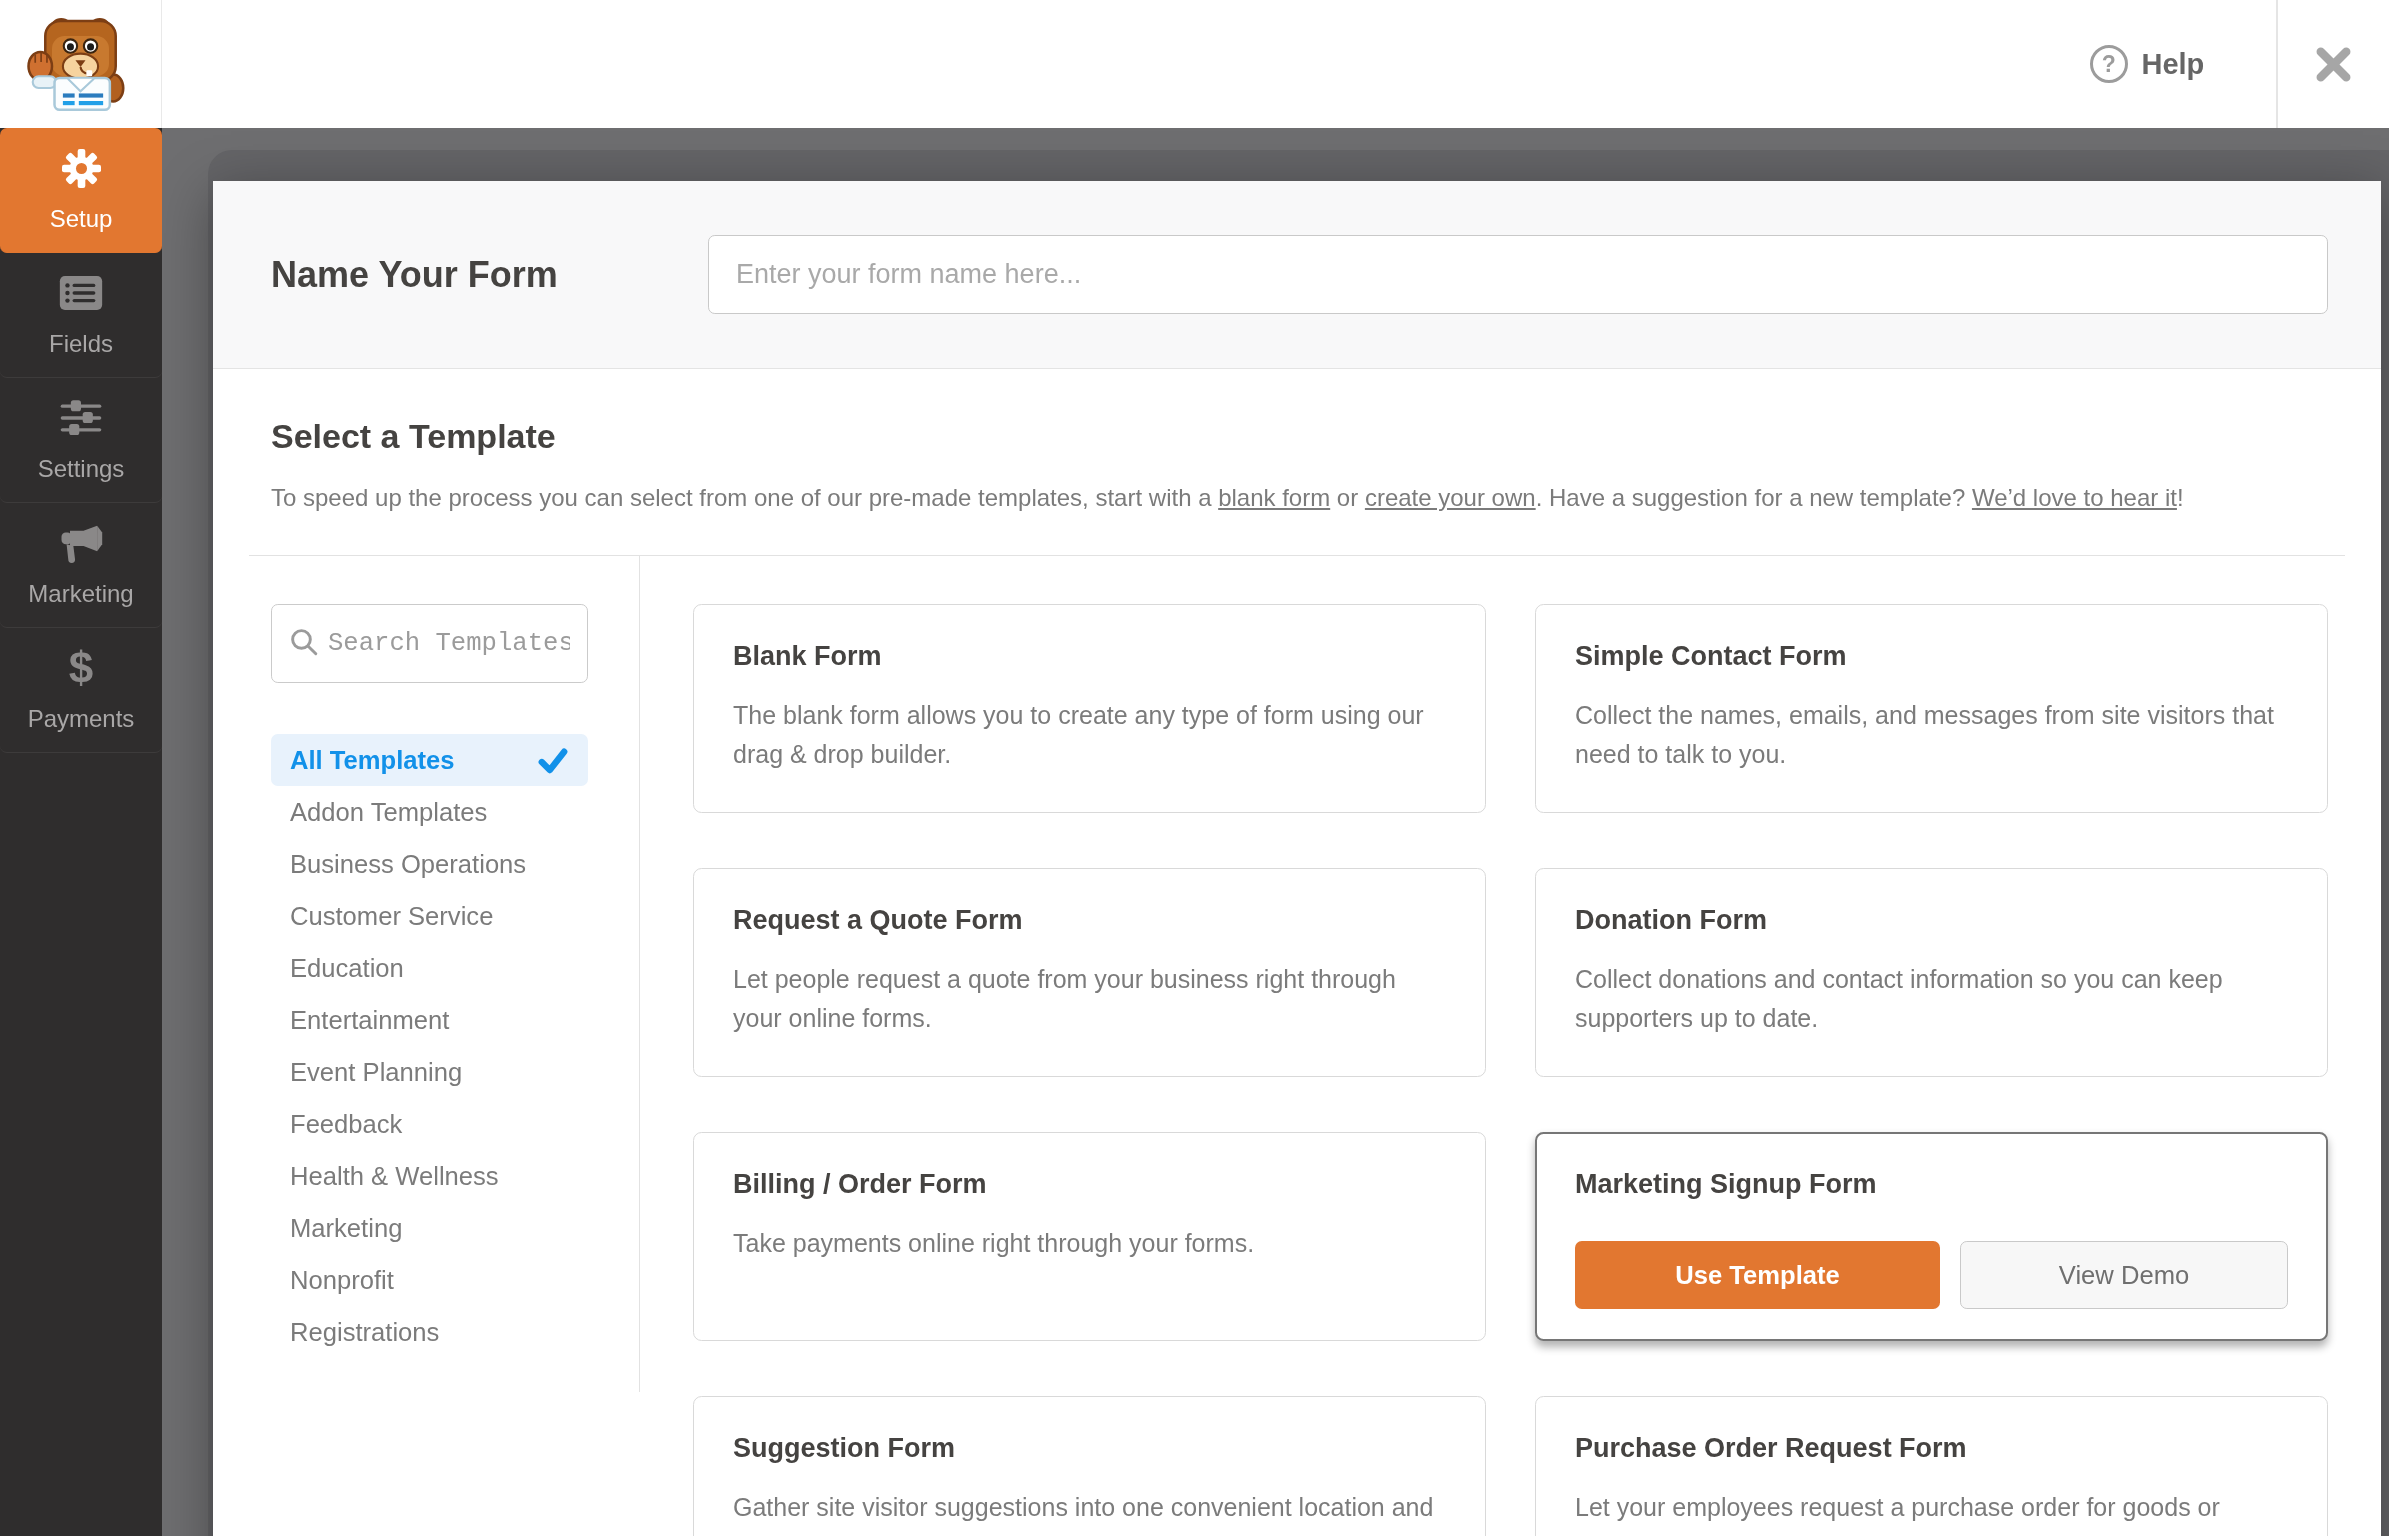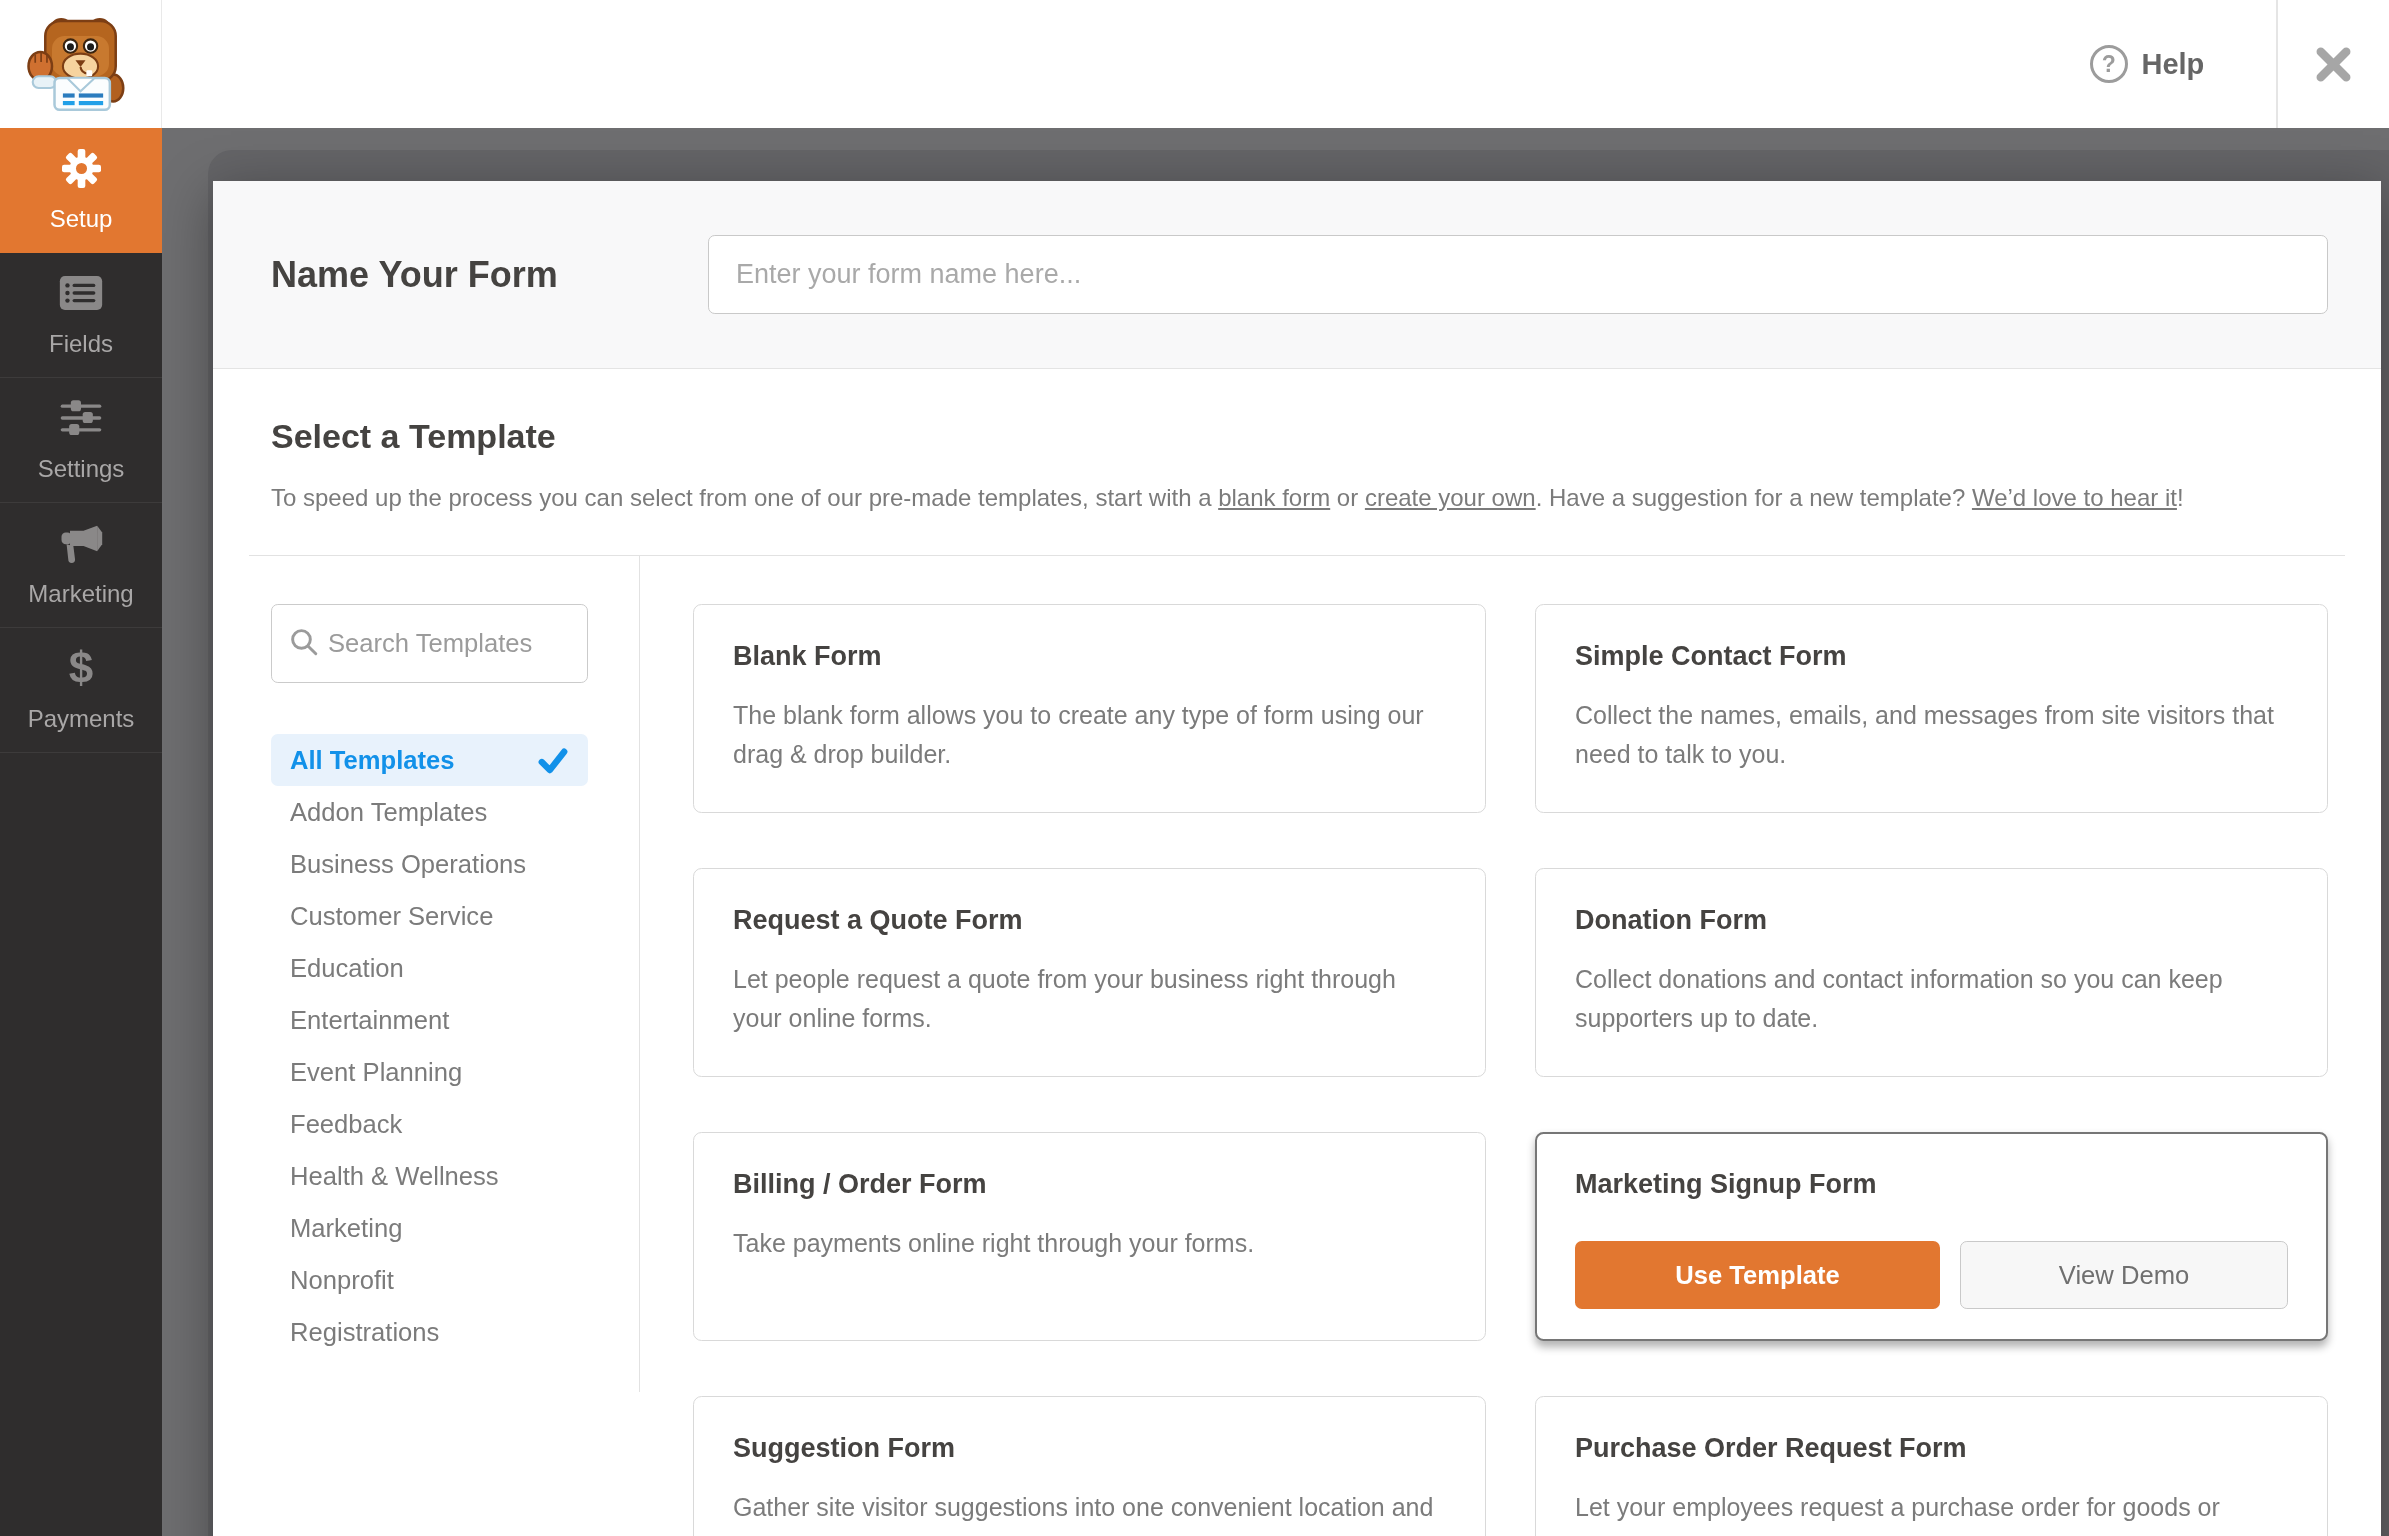--- a/index.html
+++ b/index.html
@@ -38,21 +38,21 @@
   }
 
   
   .sidebar {
     position: absolute; left: 0; top: 128px; width: 162px; bottom: 0;
     background: #2f2d2d; z-index: 30; display: flex; flex-direction: column;
   }
   .side-item {
     height: 125px; display: flex; flex-direction: column; align-items: center;
     justify-content: center; gap: 16px; border-bottom: 0.9px solid #3d3b3b;
-    color: #a9a7a7; cursor: pointer;
+    color: #a9a7a7; cursor: pointer; border-radius: 7px;
   }
   .side-item .si-icon { height: 41px; display: flex; align-items: center; justify-content: center; }
   .side-item .si-label { font-size: 24px; }
   .side-item.active { background: #e27730; color: #fff; border-bottom-color: #e27730; }
 
   
   .stage {
     position: absolute; left: 162px; top: 128px; right: 0; bottom: 0;
     background: #6e6e70; overflow: hidden;
   }
@@ -88,21 +88,21 @@
   
   .browser { display: flex; align-items: stretch; height: 836px; }
   .categories {
     width: 427px; flex: none; border-right: 1.7px solid #e2e2e2;
     padding: 48px 51px 0 58px;
   }
   .search-wrap { position: relative; height: 79px; margin-bottom: 51px; }
   .search-input {
     width: 100%; height: 100%; border: 1.7px solid #cbcbcb; border-radius: 6.8px;
     font-size: 25.6px; color: #444; padding: 0 17px 0 56px; background: #fff;
-    font-family: Liberation Sans, sans-serif; outline: none;
+    font-family: Liberation Mono, monospace; outline: none;
   }
   .search-input::placeholder { color: #9b9b9b; }
   .search-icon { position: absolute; left: 17px; top: 22px; }
 
   .cat-item {
     height: 52px; display: flex; align-items: center; padding: 0 19px;
     font-size: 25.6px; color: #7b7b7b; cursor: pointer; border-radius: 6.8px;
   }
   .cat-item.active {
     background: #e8f2fc; color: #1291e9; font-weight: bold;

